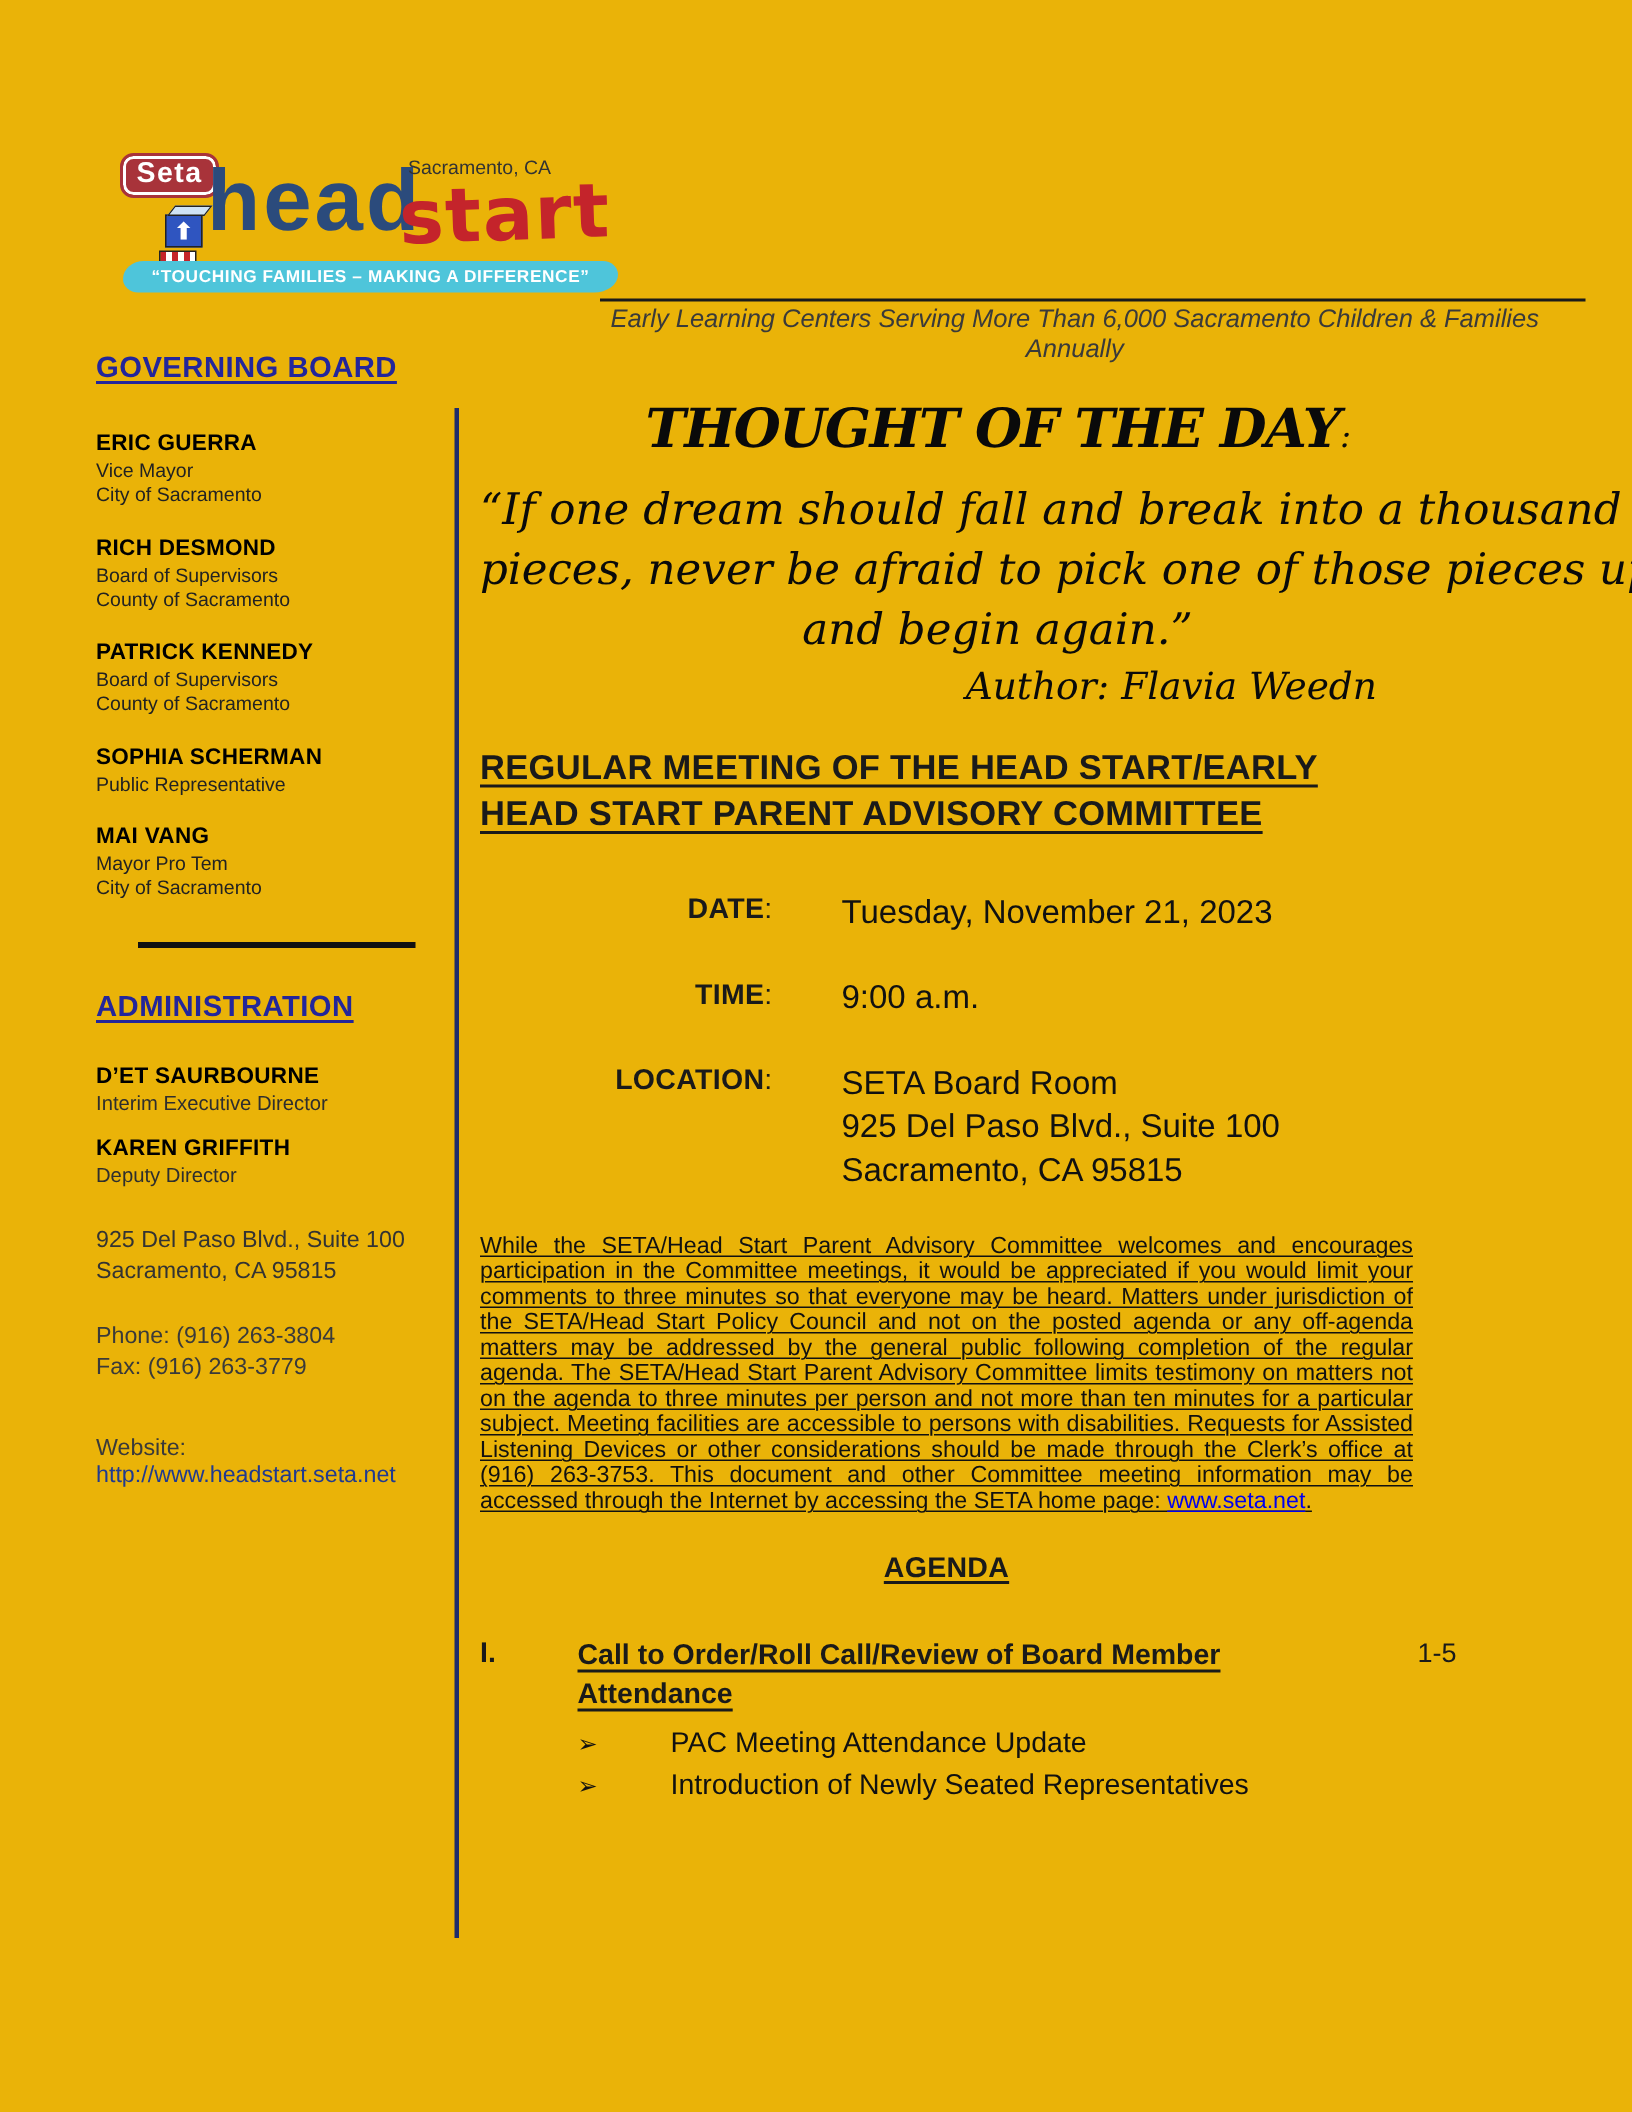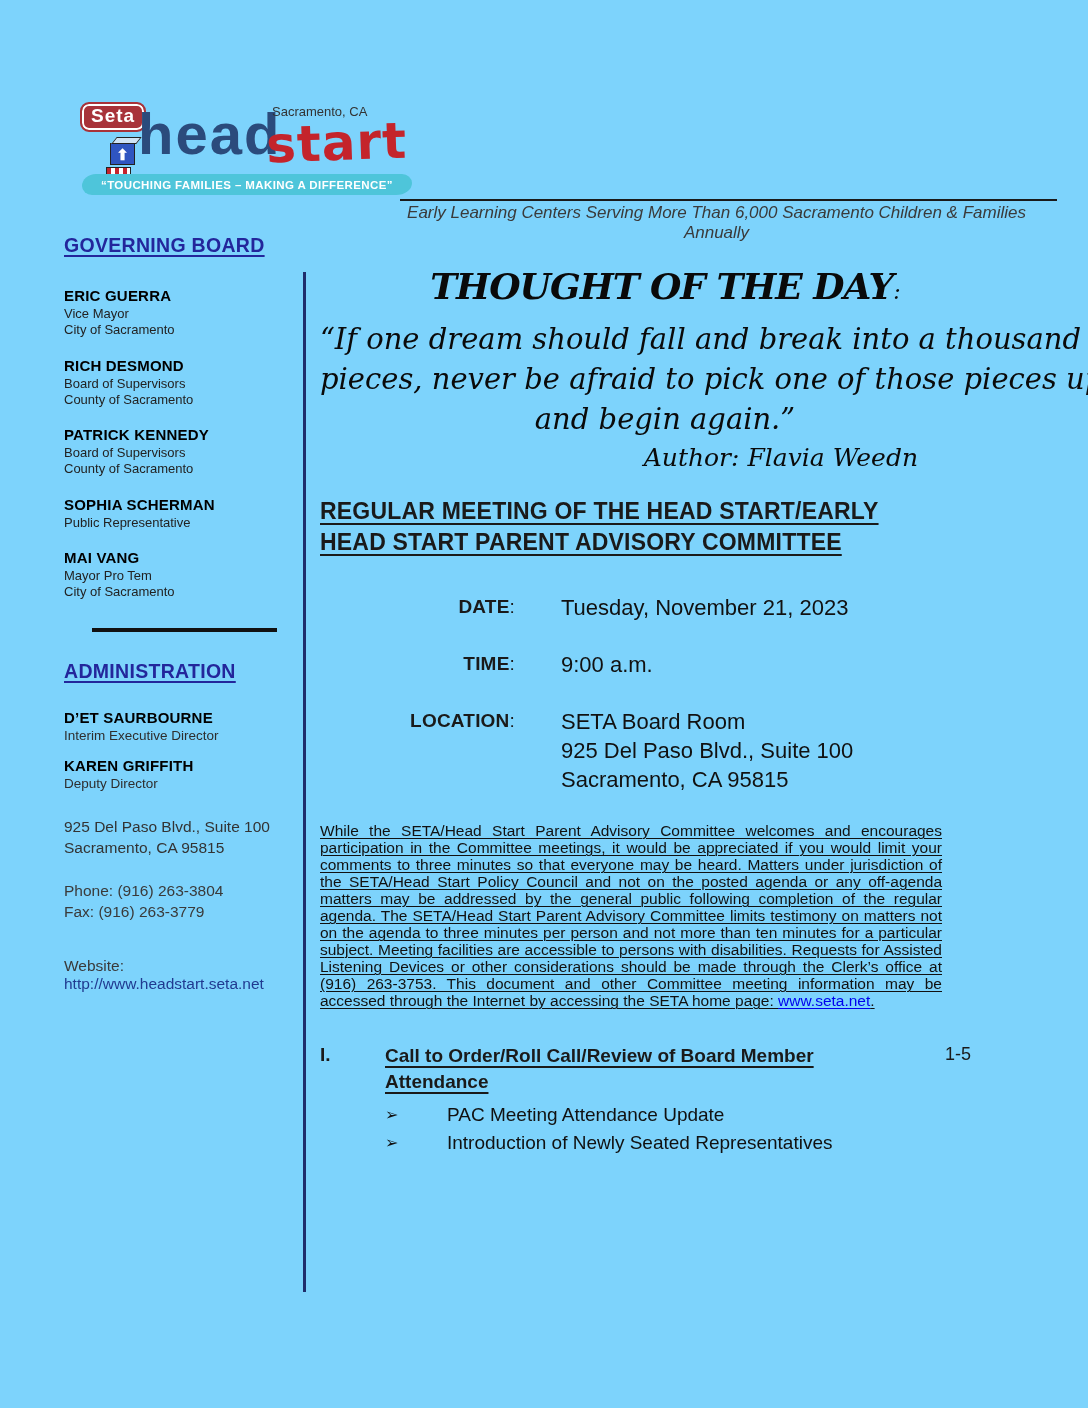--- a/index.html
+++ b/index.html
@@ -1,18 +1,18 @@
 <!DOCTYPE html>
 <html><head>
 <meta charset="utf-8">
 <style>
   * { margin: 0; padding: 0; box-sizing: border-box; }
   html, body { background: #ffffff; }
   body { font-family: "Liberation Sans", sans-serif; color: #1a1a1a; }
-  .page { position: relative; width: 1088px; height: 1408px; background: #7dd3fc; overflow: hidden; }
+  .page { position: relative; width: 1088px; height: 1408px; background: #eab308; overflow: hidden; }
 
   
   .logo { position: absolute; left: 74px; top: 96px; width: 345px; height: 102px; }
   .seta-badge {
     position: absolute; left: 6px; top: 6px;
     background: #a8333a; border: 2px solid #a8333a; border-radius: 9px;
     box-shadow: inset 0 0 0 2px #ffffff;
     color: #fff; font-weight: bold; font-size: 19px; letter-spacing: 1px;
     padding: 1px 9px 3px 9px;
   }
@@ -238,20 +238,23 @@
         <div class="detail-value">
           <div>SETA Board Room</div>
           <div>925 Del Paso Blvd., Suite 100</div>
           <div>Sacramento, CA 95815</div>
         </div>
       </div>
     </div>
 
     <div class="notice"><span>While the SETA/Head Start Parent Advisory Committee welcomes and encourages participation in the Committee meetings, it would be appreciated if you would limit your comments to three minutes so that everyone may be heard.  Matters under jurisdiction of the SETA/Head Start Policy Council and not on the posted agenda or any off-agenda matters may be addressed by the general public following completion of the regular agenda.  The SETA/Head Start Parent Advisory Committee limits testimony on matters not on the agenda to three minutes per person and not more than ten minutes for a particular subject. Meeting facilities are accessible to persons with disabilities. Requests for Assisted Listening Devices or other considerations should be made through the Clerk’s office at (916) 263-3753.  This document and other Committee meeting information may be accessed through the Internet by accessing the SETA home page: </span><a href="#">www.seta.net</a><span>.</span></div>
 
+    <div class="agenda-heading">
+      <span>AGENDA</span>
+    </div>
 
     <div class="agenda-item">
       <div class="agenda-numeral">I.</div>
       <div class="agenda-mid">
         <div class="agenda-item-title">
           <div><span class="u">Call to Order/Roll Call/Review of Board Member</span></div>
           <div><span class="u">Attendance</span></div>
         </div>
         <div class="bullets">
           <div class="bullet-row">

